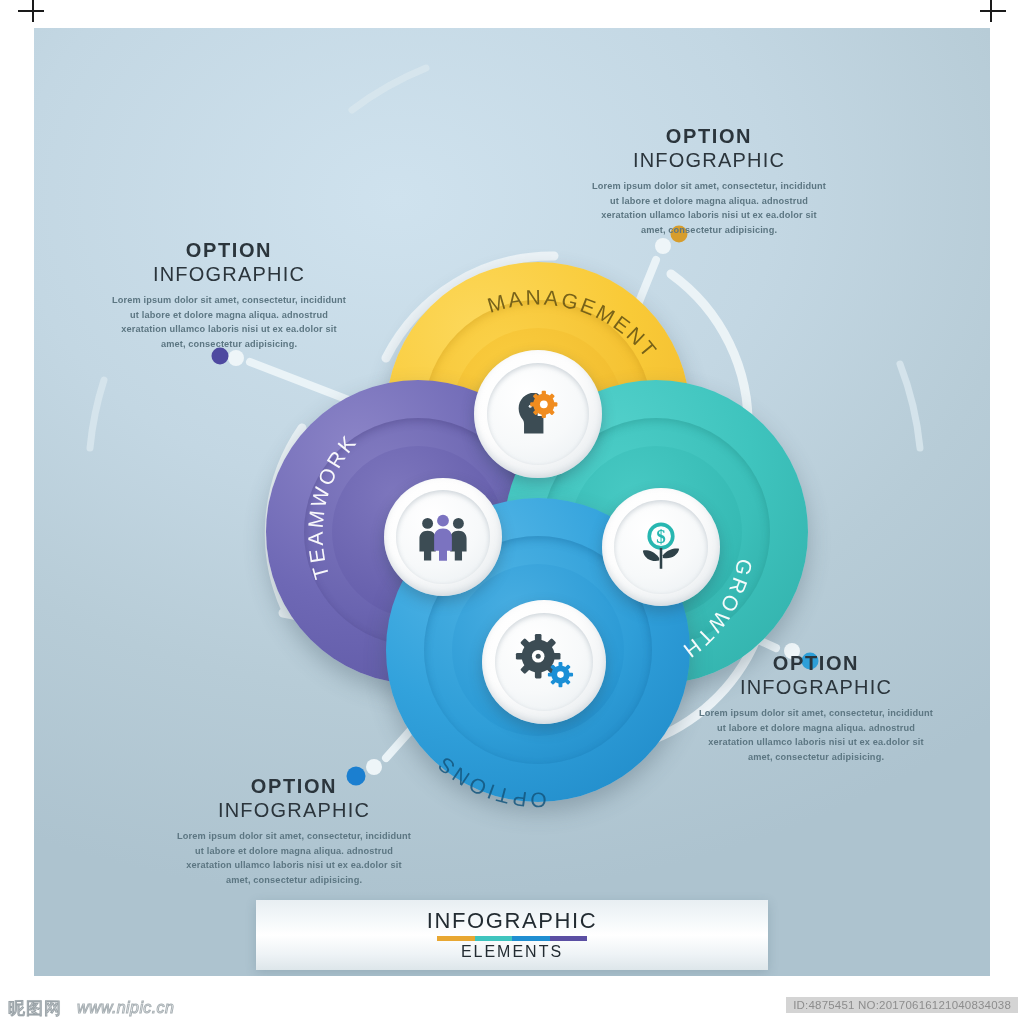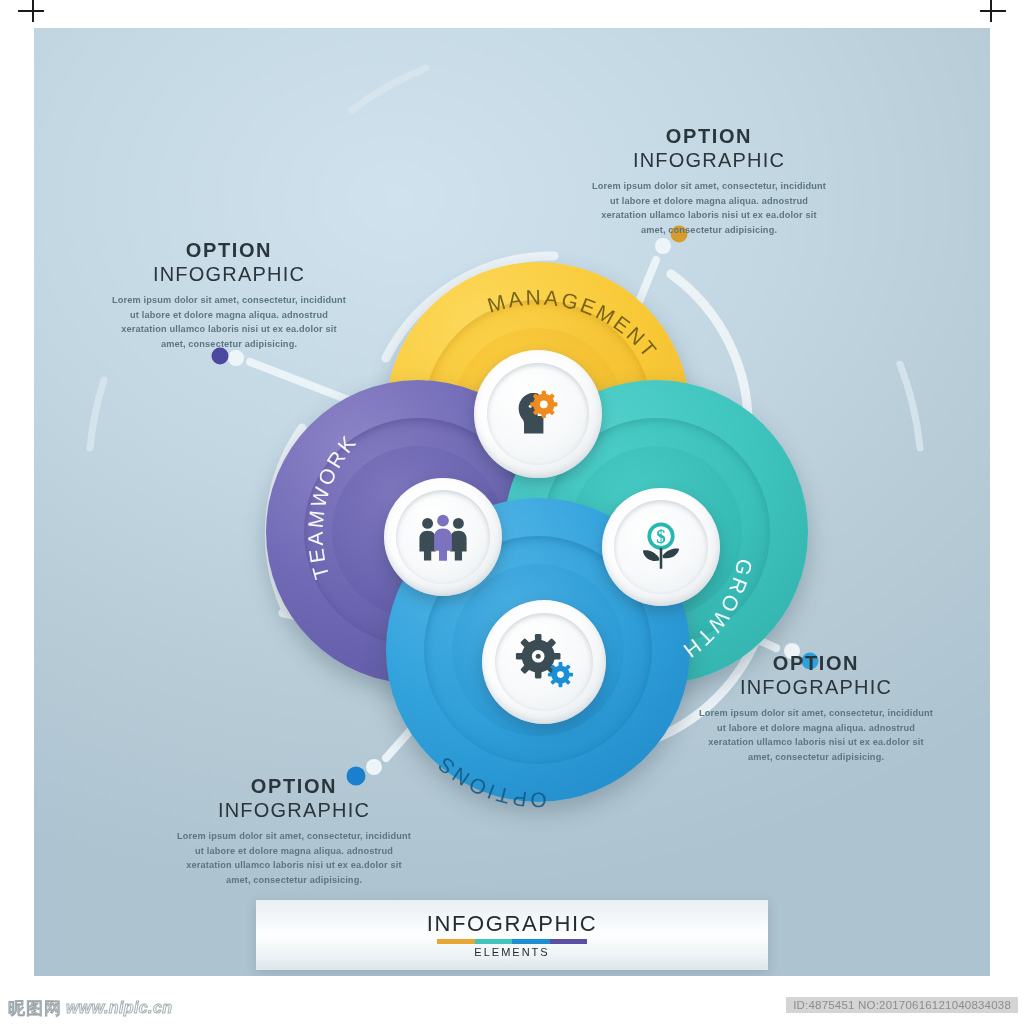--- a/index.html
+++ b/index.html
@@ -73,34 +73,34 @@
   
   #banner{
     position:absolute;left:222px;top:872px;width:512px;height:70px;
     background:linear-gradient(180deg,#e8eef2 0%,#f4f8fa 28%,#ffffff 50%,#eef3f6 78%,#dde6ea 100%);
     box-shadow:0 3px 10px rgba(70,95,110,.22);
     display:flex;flex-direction:column;align-items:center;justify-content:center;
   }
   #banner .b1{font-size:22px;letter-spacing:1.6px;color:#232c32;line-height:1;}
   #banner .bars{display:flex;width:150px;height:5px;margin:4px 0 3px;}
   #banner .bars span{flex:1;height:100%;}
-  #banner .b2{font-size:11px;letter-spacing:2px;color:#232c32;line-height:1;}
+  #banner .b2{font-size:16px;letter-spacing:2px;color:#232c32;line-height:1;}
 
   
   #footer{position:absolute;left:0;top:984px;width:1024px;height:40px;background:#ffffff;}
   #wmlogo{
-    position:absolute;left:8px;top:996px;height:24px;display:flex;align-items:center;gap:4px;
+    position:absolute;left:8px;top:996px;height:24px;display:flex;align-items:center;gap:15px;
   }
   #wmlogo .cn{
     font-size:17px;color:#ffffff;letter-spacing:1px;
     -webkit-text-stroke:1px #9aa3a8; text-shadow:0 0 1px #b9c0c4;
     font-family:"DejaVu Sans",sans-serif;
   }
   #wmlogo .url{
-    font-size:16px;font-style:italic;color:#ffffff;letter-spacing:.4px;font-weight:bold;
+    font-size:16px;font-style:italic;color:#ffffff;letter-spacing:.4px;
     -webkit-text-stroke:1px #a9b1b5;
   }
   #wmid{
     position:absolute;right:6px;top:997px;background:#d4d4d4;color:#8d8d8d;
     font-size:11.5px;padding:2px 7px;letter-spacing:.2px;
   }
 </style>
 </head>
 <body>
 

